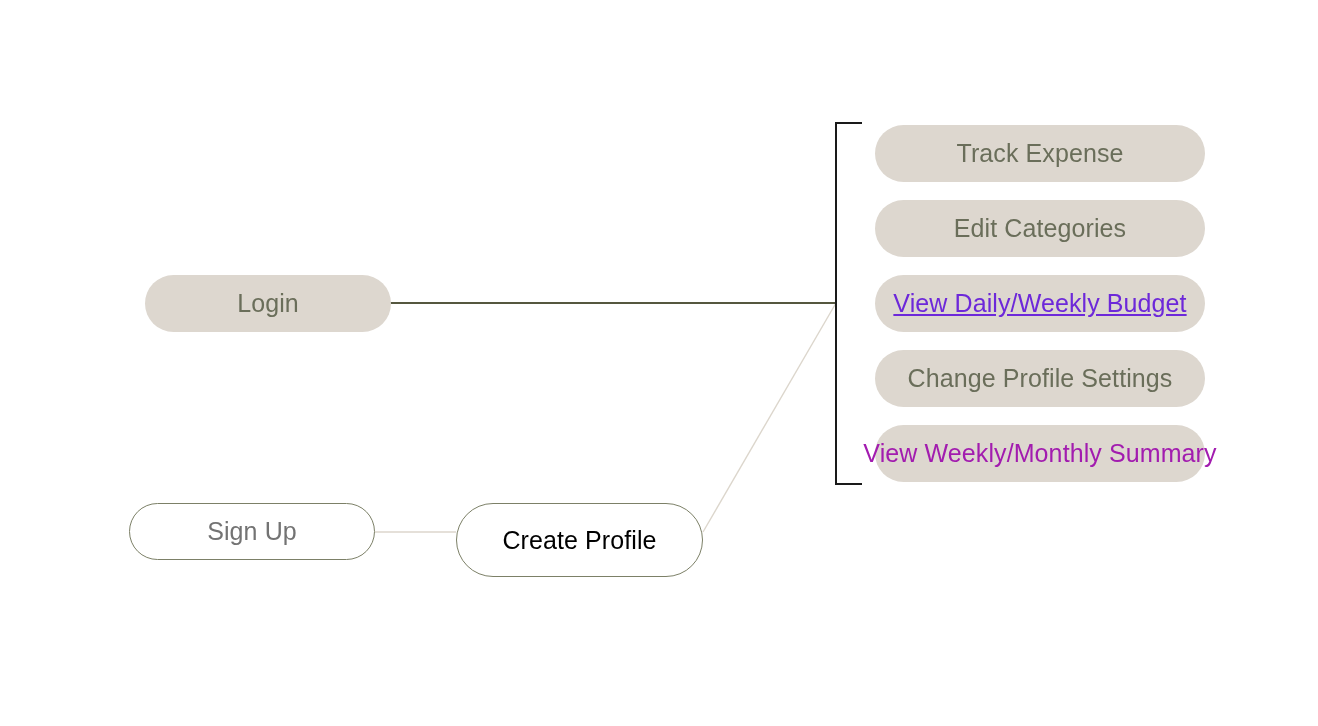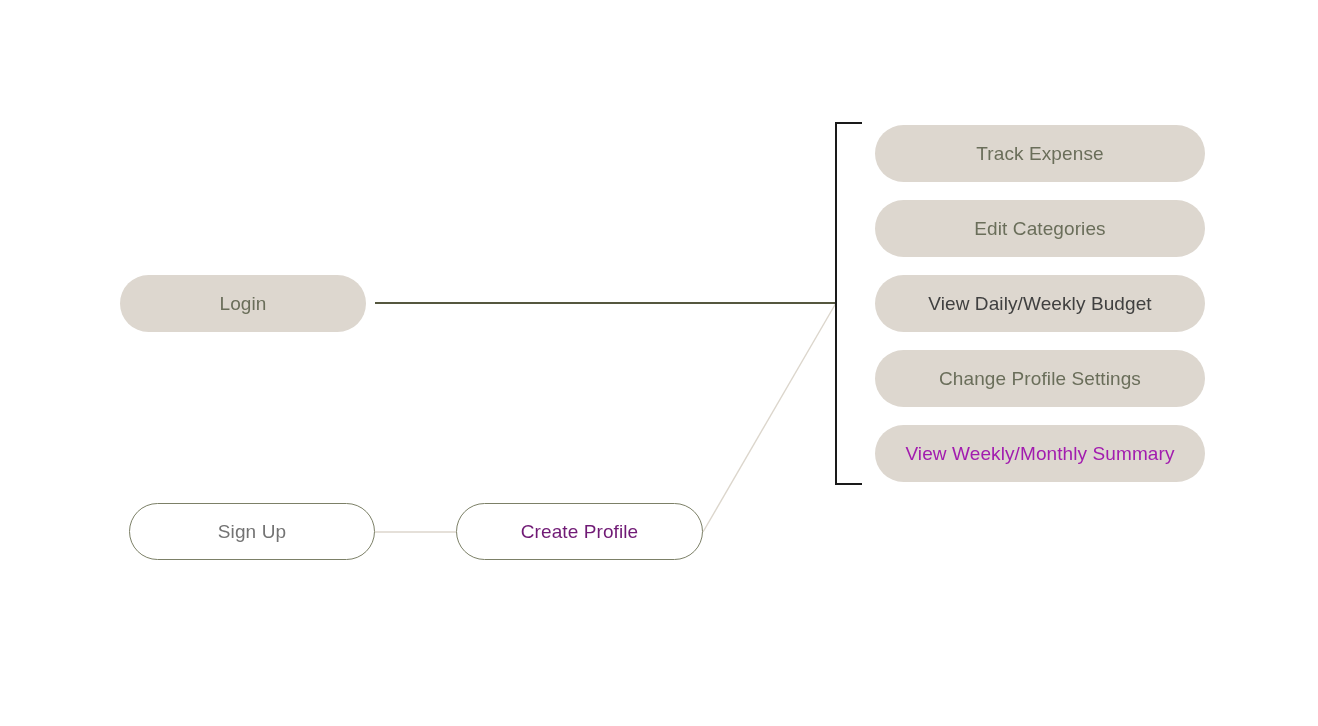--- a/index.html
+++ b/index.html
@@ -30,21 +30,21 @@
     height: 726px;
     pointer-events: none;
   }
   .node {
     position: absolute;
     box-sizing: border-box;
     display: flex;
     align-items: center;
     justify-content: center;
     border-radius: 999px;
-    font-size: 19px;
+    font-size: 25px;
     font-weight: 400;
     letter-spacing: 0.1px;
     white-space: nowrap;
     user-select: none;
   }
   .node.filled {
     background: #DDD7CF;
     border: none;
     color: #6A6E5A;
   }
@@ -68,36 +68,36 @@
     <line x1="703" y1="532" x2="836" y2="303" stroke="#DCD6CC" stroke-width="1.4"></line>
 
     <line x1="375" y1="532" x2="456" y2="532" stroke="#DCD6CC" stroke-width="1.6"></line>
 
     <line x1="375" y1="303" x2="836" y2="303" stroke="#55573F" stroke-width="2"></line>
 
     <polyline fill="none" stroke-linecap="butt" stroke-linejoin="miter" points="862,123 836,123 836,484 862,484" stroke="#1A1A1A" stroke-width="2"></polyline>
   </svg>
 
   <div id="node-layer">
-      <div class="node filled" style="left: 120px; top: 275px; width: 246px; height: 57px; background: rgb(221, 215, 207); color: rgb(106, 110, 90);">
+      <div class="node filled" style="left: 145px; top: 275px; width: 246px; height: 57px; background: rgb(221, 215, 207); color: rgb(106, 110, 90);">
     <span class="node-label">Login</span>
   </div>
       <div class="node outlined" style="left: 129px; top: 503px; width: 246px; height: 57px; border-color: rgb(124, 128, 103); color: #737373;">
     <span class="node-label">Sign Up</span>
   </div>
-      <div class="node outlined" style="left: 456px; top: 503px; width: 247px; height: 57px; border-color: rgb(124, 128, 103); color: #701a75;">
+      <div class="node outlined" style="left: 456px; top: 503px; width: 247px; height: 74px; border-color: rgb(124, 128, 103); color: #000000;">
     <span class="node-label">Create Profile</span>
   </div>
       <div class="node filled" style="left: 875px; top: 125px; width: 330px; height: 57px; background: rgb(221, 215, 207); color: rgb(106, 110, 90);">
     <span class="node-label">Track Expense</span>
   </div>
       <div class="node filled" style="left: 875px; top: 200px; width: 330px; height: 57px; background: rgb(221, 215, 207); color: rgb(106, 110, 90);">
     <span class="node-label">Edit Categories</span>
   </div>
-      <div class="node filled" style="left: 875px; top: 275px; width: 330px; height: 57px; background: rgb(221, 215, 207); color: #404040;">
+      <div class="node filled" style="left: 875px; top: 275px; width: 330px; height: 57px; background: rgb(221, 215, 207); color: #6d28d9; text-decoration: underline;">
     <span class="node-label">View Daily/Weekly Budget</span>
   </div>
       <div class="node filled" style="left: 875px; top: 350px; width: 330px; height: 57px; background: rgb(221, 215, 207); color: rgb(106, 110, 90); text-align: center;">
     <span class="node-label">Change Profile Settings</span>
   </div>
       <div class="node filled" style="left: 875px; top: 425px; width: 330px; height: 57px; background: rgb(221, 215, 207); color: #a21caf;">
     <span class="node-label">View Weekly/Monthly Summary</span>
   </div>
     </div>
 

